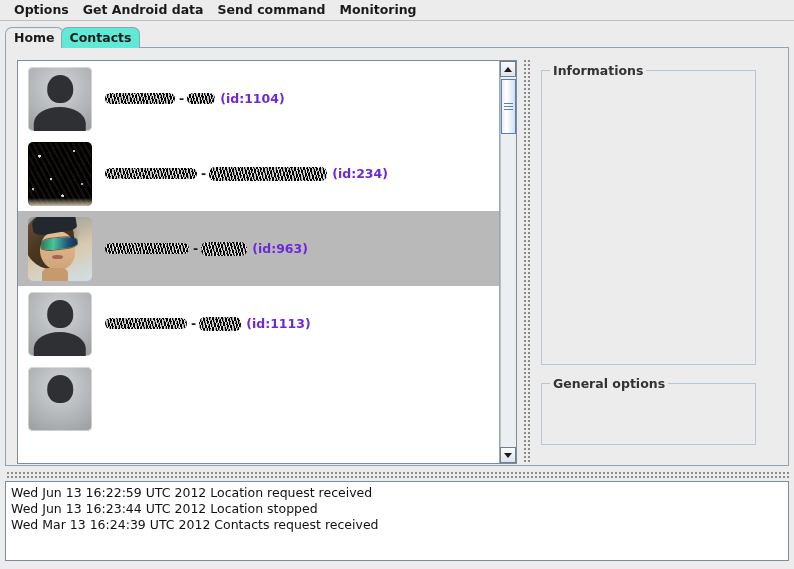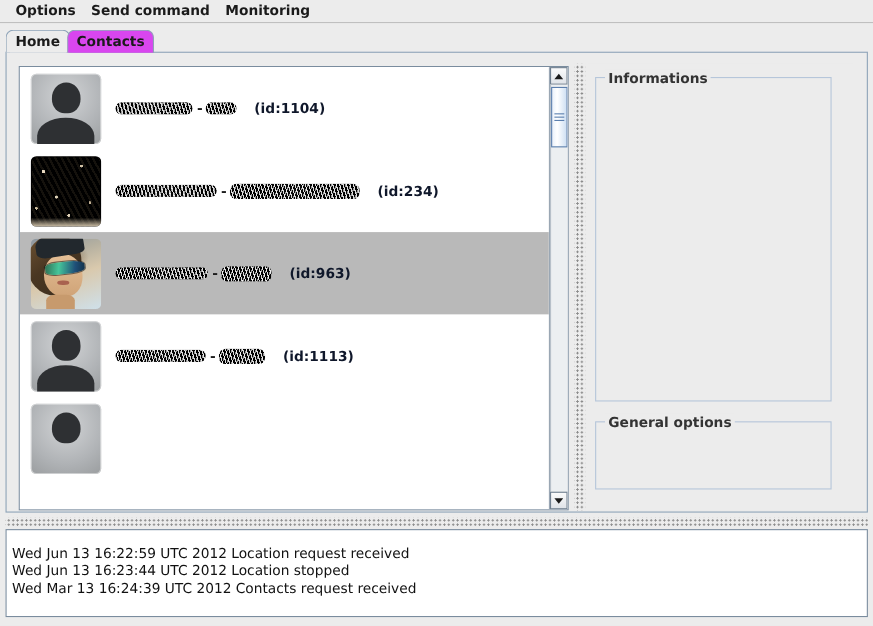--- a/index.html
+++ b/index.html
@@ -54,21 +54,21 @@
     background: #ececec;
     border: 1px solid #8ea3b8;
     border-bottom: none;
     border-radius: 7px 7px 0 0;
     margin-right: -3px;
     position: relative;
     cursor: default;
     white-space: nowrap;
   }
   .tab.selected {
-    background: #d946ef;
+    background: #5eead4;
     z-index: 3;
   }
 
   
   #tabpanel {
     position: absolute;
     left: 5px; top: 47px;
     width: 784px; height: 419px;
     border: 1px solid #8ea3b8;
     background: #ececec;
@@ -215,21 +215,21 @@
     border-radius: 6px;
     background-color: #0b0b0b;
     background-image:
       repeating-linear-gradient(74deg, rgba(255,255,255,.85) 0 1px, rgba(0,0,0,0) 1px 3px),
       repeating-linear-gradient(-68deg, rgba(255,255,255,.6) 0 1px, rgba(0,0,0,0) 1px 4px),
       radial-gradient(ellipse 50% 120% at 4% 50%, rgba(0,0,0,1) 40%, rgba(0,0,0,0) 100%),
       radial-gradient(ellipse 50% 120% at 96% 50%, rgba(0,0,0,1) 40%, rgba(0,0,0,0) 100%);
     vertical-align: middle;
   }
   .redacted.thick { height: 14px; }
-  .row-id { font-weight: bold; color: #0f172a; margin-left: 12px; text-align: right; }
+  .row-id { font-weight: bold; color: #6d28d9; margin-left: 1px; text-align: right; }
   .row-dash { font-weight: bold; margin: 0 3px 0 0; }
 
   
   #vscroll {
     position: absolute;
     right: 0; top: 0;
     width: 17px; height: 402px;
     background: #ededed;
     border-left: 1px solid #9aa7b4;
     box-sizing: border-box;
@@ -350,38 +350,39 @@
   }
 
   
   #logpane {
     position: absolute;
     left: 5px; top: 481px;
     width: 784px; height: 80px;
     background: #ffffff;
     border: 1px solid #7a8c9e;
     box-sizing: border-box;
-    padding: 13px 5px;
+    padding: 3px 5px;
     overflow: hidden;
     z-index: 2;
   }
   .log-line {
     font-size: 12.5px;
     line-height: 16px;
     color: #111;
     white-space: pre;
   }
 </style>
 </head>
 <body>
 
 <div id="app">
 
   <div id="menubar">
     <div class="menu-item">Options</div>
+    <div class="menu-item">Get Android data</div>
     <div class="menu-item">Send command</div>
     <div class="menu-item">Monitoring</div>
   </div>
 
   <div id="tabstrip">
     <div class="tab">Home</div>
     <div class="tab selected">Contacts</div>
   </div>
 
   <div id="tabpanel"></div>

